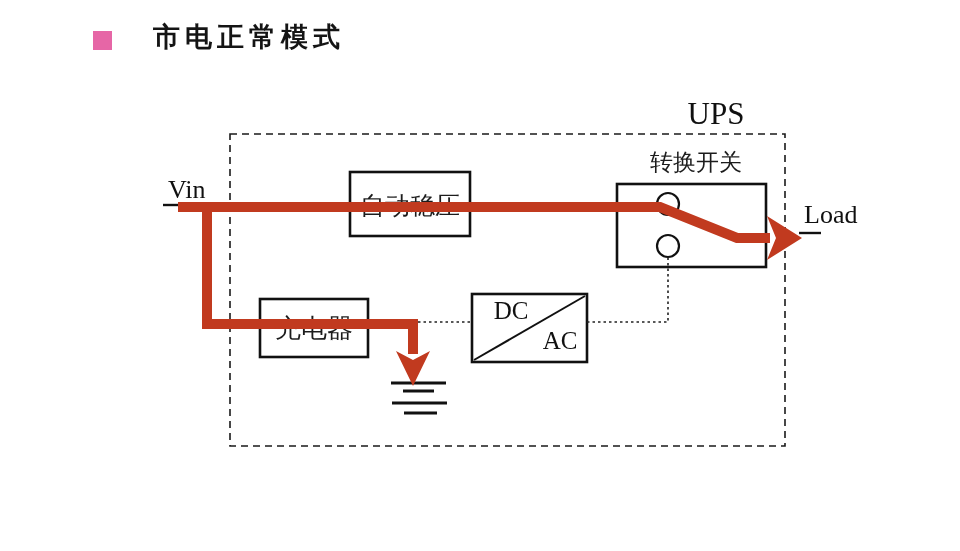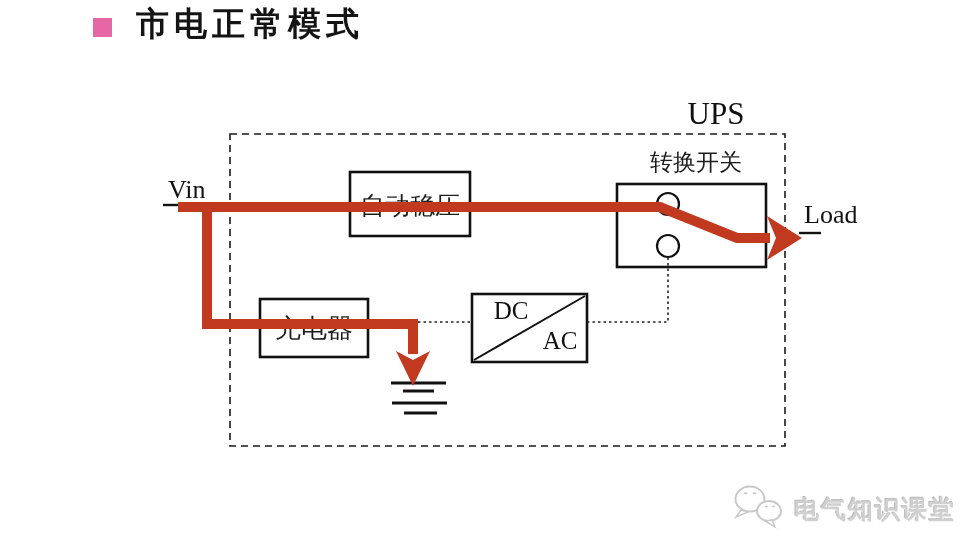--- a/index.html
+++ b/index.html
@@ -7,22 +7,22 @@
     position:relative;width:960px;height:551px;background:#ffffff;
     overflow:hidden;font-family:"Liberation Sans",sans-serif;
   }
   .title-row{
     position:absolute;left:93px;top:2px;display:flex;align-items:center;gap:24px;
   }
   .title-bullet{
     width:19px;height:19px;background:#e666a6;margin-top:6px;flex:0 0 auto;
   }
   .title-text{
-    margin:0;font-family:"Liberation Serif",serif;font-weight:bold;
-    font-size:33px;letter-spacing:5px;color:#141414;white-space:nowrap;
+    margin:17px;font-family:"Liberation Serif",serif;font-weight:bold;
+    font-size:27px;letter-spacing:5px;color:#141414;white-space:nowrap;
   }
   .diagram-svg{position:absolute;left:0;top:0;}
   .t-serif{font-family:"Liberation Serif",serif;fill:#101010;}
   .t-cn{font-family:"Liberation Serif",serif;fill:#1c1c1c;}
   .watermark{
     position:absolute;left:731px;top:483px;display:flex;align-items:center;gap:5px;
   }
   .wm-text{
     font-family:"Liberation Sans",sans-serif;font-weight:bold;font-size:25px;
     letter-spacing:2px;color:#d0d0d0;
@@ -93,29 +93,14 @@
     </g>
 
     <g>
       <polyline points="178,207 660,207 737,238 770,238" fill="none" stroke="#c13a1f" stroke-width="10"></polyline>
       <polygon points="767,216 776,238 767,260 802,238" fill="#c13a1f"></polygon>
       <polyline points="207,203 207,324 413,324 413,354" fill="none" stroke="#c13a1f" stroke-width="10"></polyline>
       <polygon points="396,351 413,360 430,351 413,386" fill="#c13a1f"></polygon>
     </g>
   </svg>
 
-  <div class="watermark">
-    <span>
-      <svg width="58" height="48" viewBox="0 0 58 48">
-        <ellipse cx="19" cy="16" rx="14.5" ry="12.5" fill="#ffffff" stroke="#c9c9c9" stroke-width="2"></ellipse>
-        <path d="M10 27 L5 34 L17 29 Z" fill="#ffffff" stroke="#c9c9c9" stroke-width="1.5"></path>
-        <path d="M13 11 q1.5 -2 3 0" fill="none" stroke="#c9c9c9" stroke-width="1.5"></path>
-        <path d="M22 11 q1.5 -2 3 0" fill="none" stroke="#c9c9c9" stroke-width="1.5"></path>
-        <ellipse cx="38" cy="28" rx="12" ry="10" fill="#ffffff" stroke="#c9c9c9" stroke-width="2"></ellipse>
-        <path d="M41 37 L44 44 L34 38 Z" fill="#ffffff" stroke="#c9c9c9" stroke-width="1.5"></path>
-        <path d="M34 24 q1.2 -1.6 2.5 0" fill="none" stroke="#c9c9c9" stroke-width="1.4"></path>
-        <path d="M41 24 q1.2 -1.6 2.5 0" fill="none" stroke="#c9c9c9" stroke-width="1.4"></path>
-      </svg>
-    </span>
-    <span class="wm-text">电气知识课堂</span>
-  </div>
 
 </div>
 
 </body></html>

